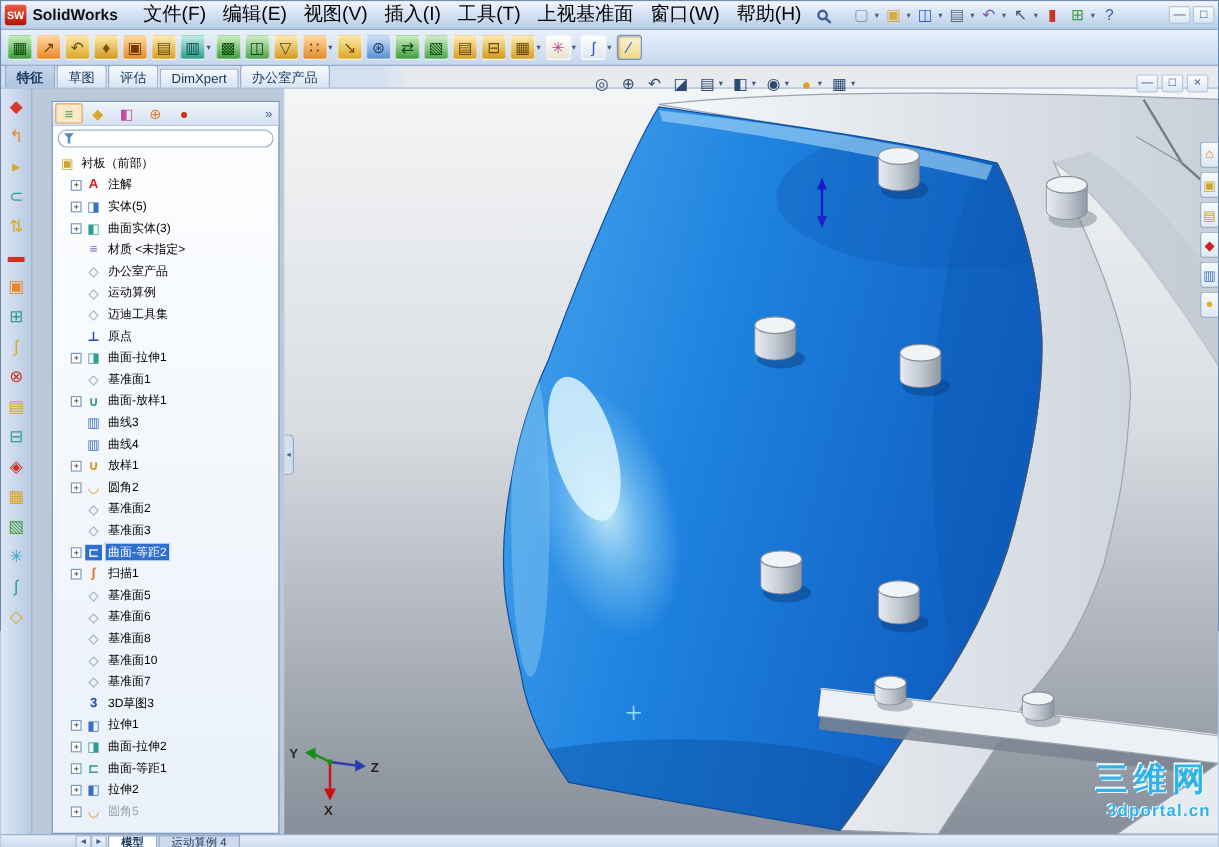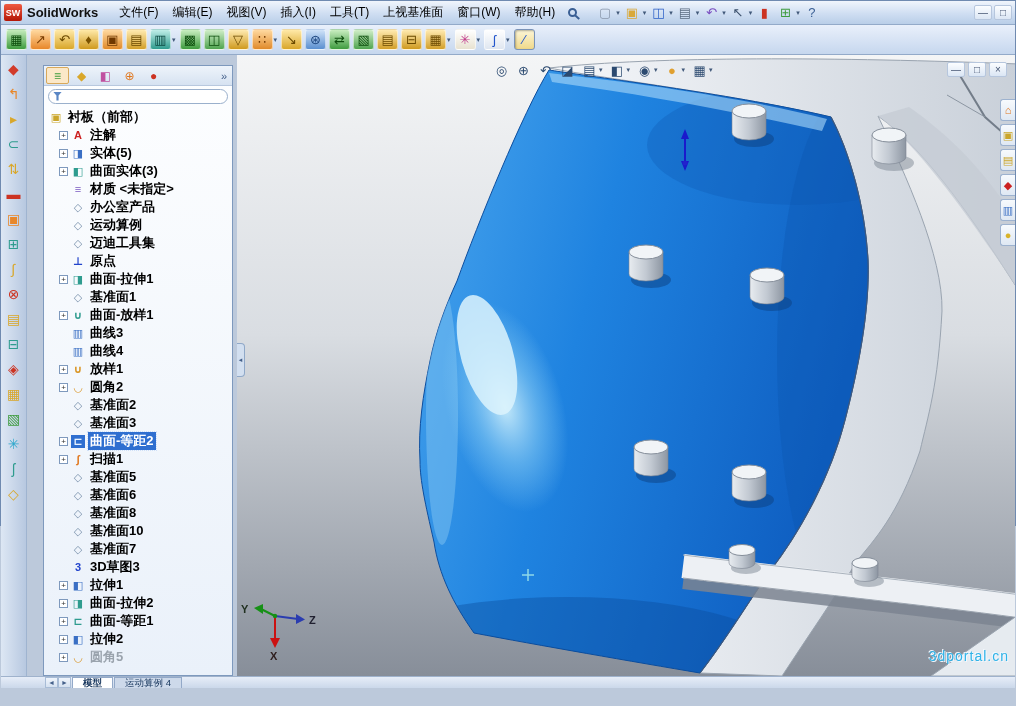--- a/index.html
+++ b/index.html
@@ -7,21 +7,21 @@
     font-family:"Liberation Sans","DejaVu Sans",sans-serif; background:#bcc9db; }
   .app { width:1016px; height:526px; position:relative; border:1px solid #6f8ab0; }
 
   
   .titlebar { height:24px; display:flex; align-items:center; gap:2px; padding:0 3px;
     background:linear-gradient(#f0f5fc,#cfdef2 55%,#b9cee8); border-bottom:1px solid #93aac9; }
   .sw-logo { width:18px; height:17px; border-radius:2px; background:linear-gradient(#ef5a40,#b31707);
     color:#fff; font-size:9px; font-weight:bold; display:flex; align-items:center; justify-content:center; }
   .sw-title { font-size:13px; font-weight:bold; color:#111; margin:0 12px 0 3px; }
   .menubar { display:flex; }
-  .menu-item { font-size:12px; padding:2px 7px; color:#000; cursor:default; }
+  .menu-item { font-size:16px; padding:2px 7px; color:#000; cursor:default; }
   .mag { width:9px; height:9px; border:2px solid #3a5f94; border-radius:50%; position:relative; margin:0 10px 0 4px; }
   .mag::after { content:""; position:absolute; width:6px; height:2px; background:#3a5f94;
     transform:rotate(42deg); right:-5px; bottom:-3px; }
   .ttools { display:flex; align-items:center; gap:1px; margin-left:6px; }
   .hgroup { display:flex; align-items:center; }
   .ttool { width:20px; height:20px; display:flex; align-items:center; justify-content:center;
     font-size:13px; border-radius:2px; }
   .drop { font-size:7px; color:#41597a; margin:0 1px; }
   .appbtns { margin-left:auto; display:flex; gap:2px; }
   .wbtn { width:18px; height:15px; display:flex; align-items:center; justify-content:center;
@@ -75,21 +75,21 @@
   .funnel { width:9px; height:9px; background:#5b87c5;
     clip-path:polygon(0 0,100% 0,62% 45%,62% 100%,38% 100%,38% 45%); }
   .filterbox { border:none; outline:none; flex:1; height:12px; font-size:10px; background:transparent; }
   .treebody { flex:1; position:relative; overflow:hidden; padding:2px 16px 0 3px; }
   .trow { height:18px; display:flex; align-items:center; gap:3px; padding-left:12px; white-space:nowrap; }
   .trow.root { padding-left:2px; }
   .plus { width:9px; height:9px; border:1px solid #7e99bd; background:#fff; font-size:8px;
     line-height:7px; text-align:center; color:#333; flex:0 0 9px; }
   .plus.sp { border:none; background:transparent; }
   .ticon { width:14px; text-align:center; font-size:11px; font-weight:bold; flex:0 0 14px; }
-  .tlabel { font-size:13px; color:#000; padding:0 2px;font-weight:bold; }
+  .tlabel { font-size:10px; color:#000; padding:0 2px; }
   .tlabel.dim { color:#9aa3ad; }
   .trow.sel .ticon, .trow.sel .tlabel { background:#2f6fd0; }
   .trow.sel .tlabel { color:#fff; outline:1px dotted #cfe0f8; }
   .treescroll { position:absolute; right:1px; top:42px; bottom:1px; width:15px;
     background:#eef3fa; border-left:1px solid #c3d2e6; }
   .sbtn { position:absolute; left:0; width:14px; height:14px; display:flex; align-items:center;
     justify-content:center; font-size:7px; color:#44608a; background:linear-gradient(#eef4fc,#cfdcef);
     border:1px solid #9ab0cc; border-radius:2px; }
   .sbtn.up { top:0; } .sbtn.down { bottom:0; }
   .sthumb { position:absolute; left:1px; top:17px; width:12px; height:44px; border:1px solid #7fa0cc;
@@ -101,24 +101,24 @@
   .splitterhandle { position:absolute; left:0; top:288px; width:8px; height:34px;
     background:#d2dff0; border:1px solid #8fa8c8; border-left:none; border-radius:0 4px 4px 0;
     font-size:7px; color:#44608a; display:flex; align-items:center; justify-content:center; z-index:40; }
   .rightpane { position:absolute; right:0; top:44px; display:flex; flex-direction:column; gap:3px; z-index:40; }
   .rtab { width:15px; height:22px; display:flex; align-items:center; justify-content:center;
     font-size:11px; background:linear-gradient(#f7fafd,#dfe8f3); border:1px solid #9db2cf;
     border-right:none; border-radius:3px 0 0 3px; }
   .watermark { position:absolute; right:6px; bottom:12px; text-align:right; z-index:30;
     color:#2fb3e8; text-shadow:1px 1px 0 #f2f8ff,-1px -1px 0 #f2f8ff; }
   .wm1 { font-size:27px; font-weight:bold; letter-spacing:5px; }
-  .wm2 { font-size:14px; font-weight:normal; letter-spacing:1px; }
-
-  
-  .statusbar { height:12px; display:flex; align-items:stretch; padding-left:44px;
+  .wm2 { font-size:14px; font-weight:bold; letter-spacing:1px; }
+
+  
+  .statusbar { height:12px; display:flex; align-items:stretch; padding-left:62px;
     background:linear-gradient(#e6edf8,#cbd8ea); border-top:1px solid #9fb2cc; }
   .snav { width:13px; display:flex; align-items:center; justify-content:center; font-size:7px;
     color:#44608a; background:linear-gradient(#f0f5fc,#d5e1f0); border:1px solid #a8bcd6; }
   .stab { font-size:9.5px; padding:0 10px; display:flex; align-items:center; color:#16355c;
     border:1px solid #93a9c8; border-bottom:none; background:#cdd9ea; margin-left:1px; }
   .stab.active { background:#fff; font-weight:bold; }
 </style>
 </head>
 <body>
 
@@ -244,20 +244,27 @@
       </span>
       <span class="tbgroup">
         <span class="tb2icon" style="background: linear-gradient(rgb(255, 255, 255), rgb(223, 230, 240)); color: rgb(34, 85, 204);">ʃ</span>
         <span class="drop">▾</span>
       </span>
       <span class="tbgroup">
         <span class="tb2icon pressed" style="background: linear-gradient(rgb(253, 246, 216), rgb(240, 217, 138)); color: rgb(34, 85, 204);">∕</span>
       </span>
     </div>
 
+  <div class="tabband">
+      <div class="ctab active">特征</div>
+      <div class="ctab">草图</div>
+      <div class="ctab">评估</div>
+      <div class="ctab">DimXpert</div>
+      <div class="ctab">办公室产品</div>
+    </div>
 
   <div class="headsup">
       <span class="hgroup">
         <span class="hudic">◎</span>
       </span>
       <span class="hgroup">
         <span class="hudic">⊕</span>
       </span>
       <span class="hgroup">
         <span class="hudic">↶</span>
@@ -625,20 +632,21 @@
       <div class="rightpane">
           <div class="rtab" style="color: rgb(224, 120, 32);">⌂</div>
           <div class="rtab" style="color: rgb(202, 165, 42);">▣</div>
           <div class="rtab" style="color: rgb(202, 165, 42);">▤</div>
           <div class="rtab" style="color: rgb(204, 34, 34);">◆</div>
           <div class="rtab" style="color: rgb(58, 111, 196);">▥</div>
           <div class="rtab" style="color: rgb(217, 179, 42);">●</div>
         </div>
 
       <div class="watermark">
+        <div class="wm1">三维网</div>
         <div class="wm2">3dportal.cn</div>
       </div>
     </div>
   </div>
 
   <div class="statusbar">
     <span style="display:flex">
         <span class="snav">◄</span>
         <span class="snav">►</span>
       </span>

